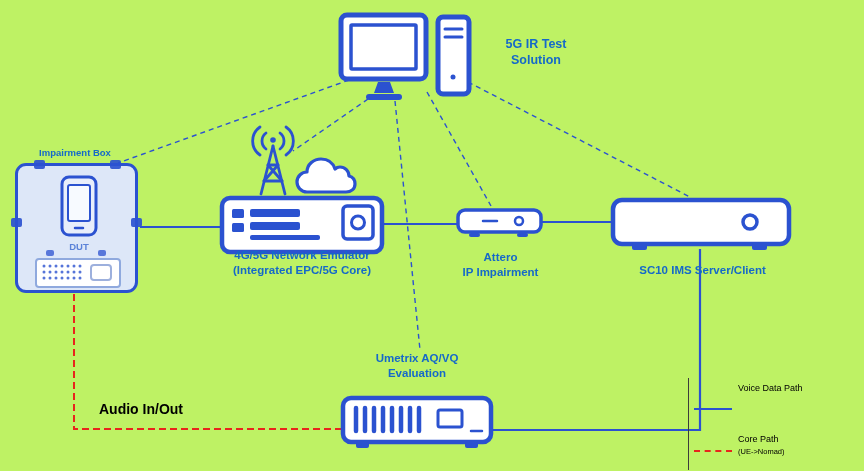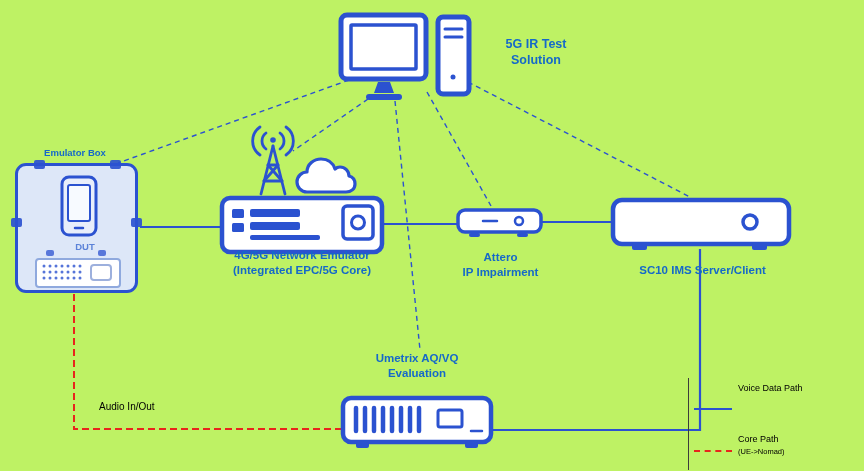--- a/index.html
+++ b/index.html
@@ -22,24 +22,24 @@
   .lbl.big   { font-size:12.5px; }
   .lbl.mid   { font-size:11.5px; }
   .lbl.small { font-size:9.5px; }
 
   .shieldbox { position:absolute; left:15px; top:163px; width:123px; height:130px;
                background:var(--box-fill); border:3px solid var(--icon-blue); border-radius:11px; }
   .tab { position:absolute; width:11px; height:9px; background:var(--icon-blue); border-radius:2px; opacity:.92; }
   .tab.sm { width:8px; height:6px; opacity:.75; }
   .panel { position:absolute; left:17px; top:92px; width:86px; height:30px;
            background:#fff; border:2px solid #8fa9de; border-radius:4px; }
-  .dut { position:absolute; left:44px; top:75px; width:46px; text-align:center;
+  .dut { position:absolute; left:38px; top:75px; width:46px; text-align:center;
          color:#5b82d8; font-weight:700; font-size:9.5px; }
 
-  .annotation { position:absolute; color:#000; font-weight:400; font-size:10px; white-space:nowrap; }
+  .annotation { position:absolute; color:#000; font-weight:700; font-size:14px; white-space:nowrap; }
 
   .legend { position:absolute; left:688px; top:378px; width:172px; height:92px;
             border-left:1px solid #3b3b3b; }
   .legend-title { position:absolute; color:#000; font-weight:400; font-size:9px; white-space:nowrap; }
   .legend-sub { position:absolute; color:#000; font-size:7.5px; line-height:1.3; }
   .swatch { position:absolute; width:38px; height:0; }
   .swatch.voice { border-top:2.5px solid var(--icon-blue); }
   .swatch.audio { border-top:2.5px dashed var(--audio-red); }
 </style>
 </head>
@@ -76,21 +76,21 @@
       <line x1="107" y1="17" x2="124" y2="17" class="s" stroke-width="3"></line>
       <line x1="107" y1="25" x2="124" y2="25" class="s" stroke-width="3"></line>
       <circle cx="115" cy="65" r="2.5" class="f"></circle>
     </g>
   </svg>
   <div class="lbl big" style="left:481px; top:36px; width:110px;">
     <div>5G IR Test</div>
     <div>Solution</div>
   </div>
 
-  <div class="lbl small" style="left:22px; top:147px; width:106px;">Emulator Box</div>
+  <div class="lbl small" style="left:22px; top:147px; width:106px;">Impairment Box</div>
   <div class="shieldbox">
     <span class="tab" style="left:16px;  top:-6px;"></span>
     <span class="tab" style="left:92px;  top:-6px;"></span>
     <span class="tab" style="left:-7px;  top:52px;"></span>
     <span class="tab" style="left:113px; top:52px;"></span>
     <span class="tab sm" style="left:28px; top:84px;"></span>
     <span class="tab sm" style="left:80px; top:84px;"></span>
     <svg style="position:absolute; left:40px; top:8px;" width="42" height="66" viewBox="0 0 42 66">
       <rect x="4" y="3" width="34" height="58" rx="7" class="s" stroke-width="3" style="fill:#e8eefb;"></rect>
       <rect x="10" y="11" width="22" height="36" rx="2" class="s" stroke-width="2" style="fill:#f7faff;"></rect>

